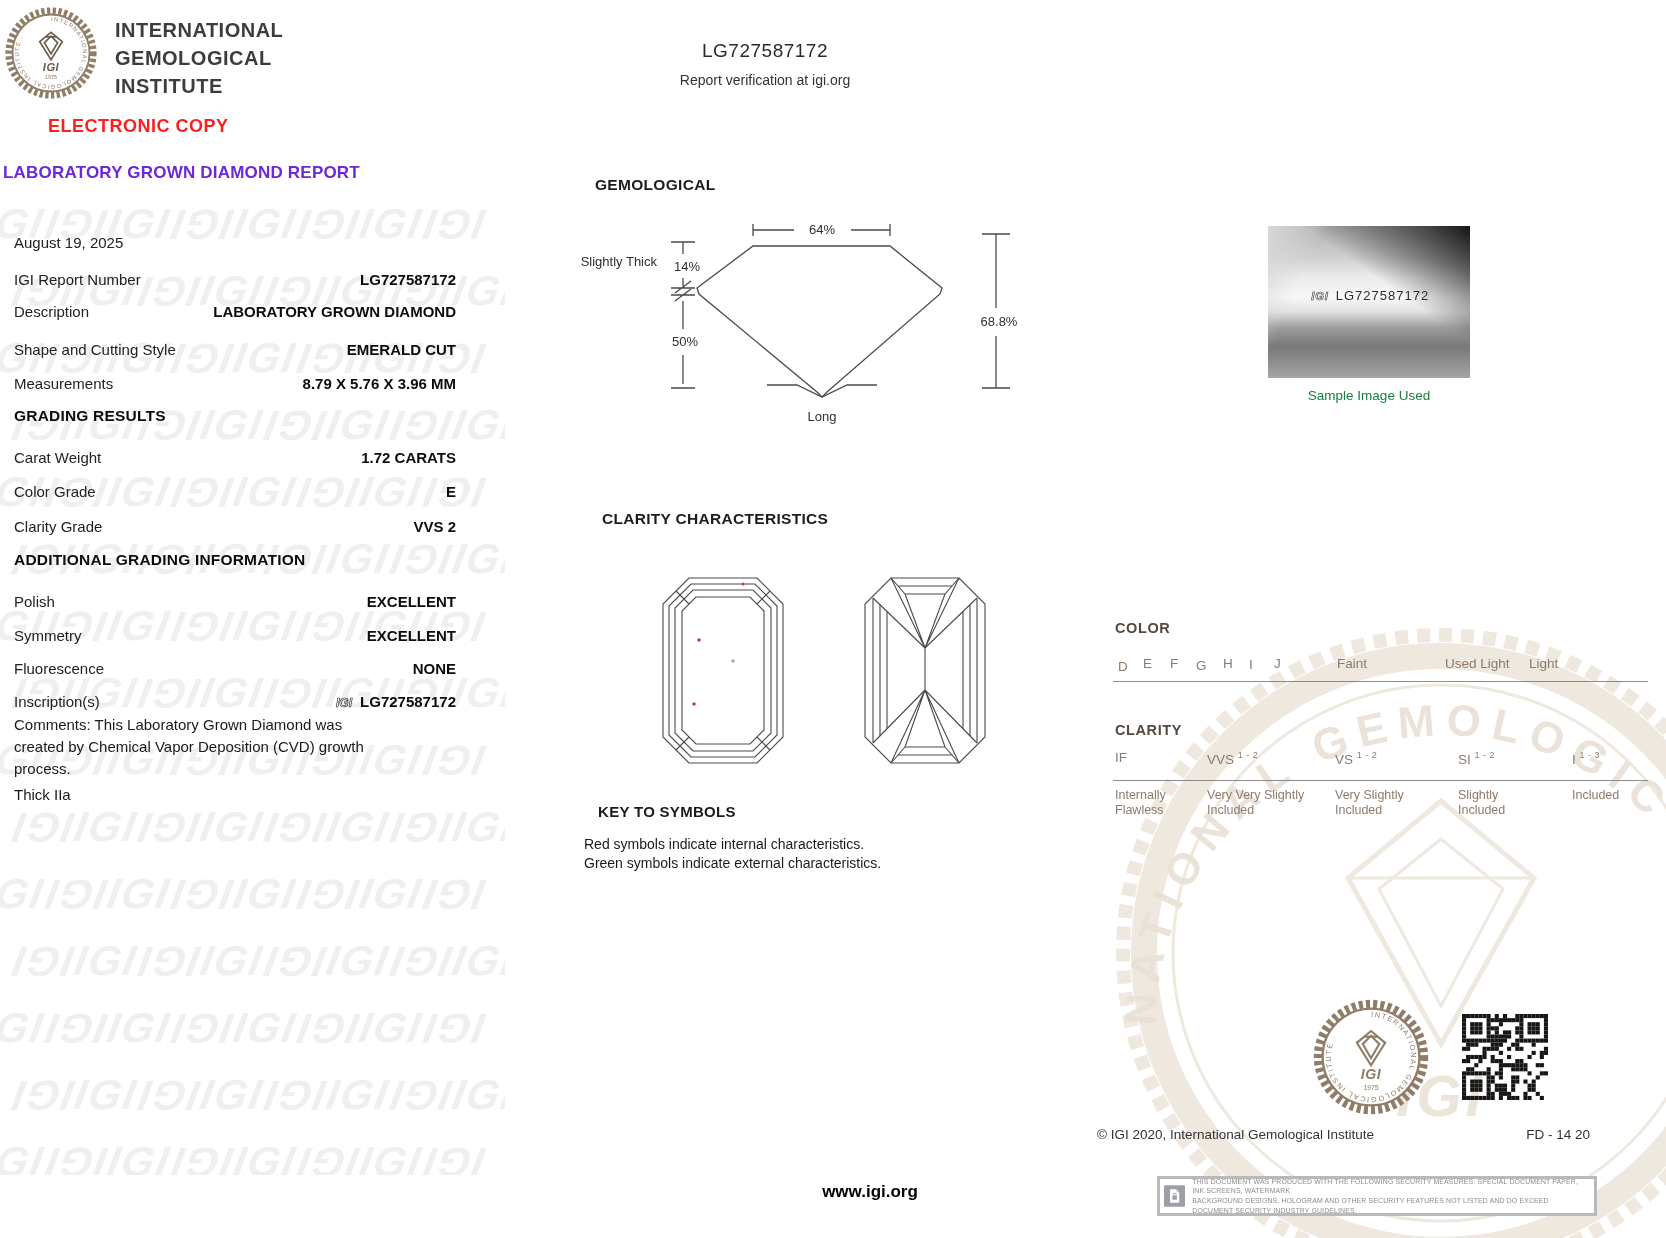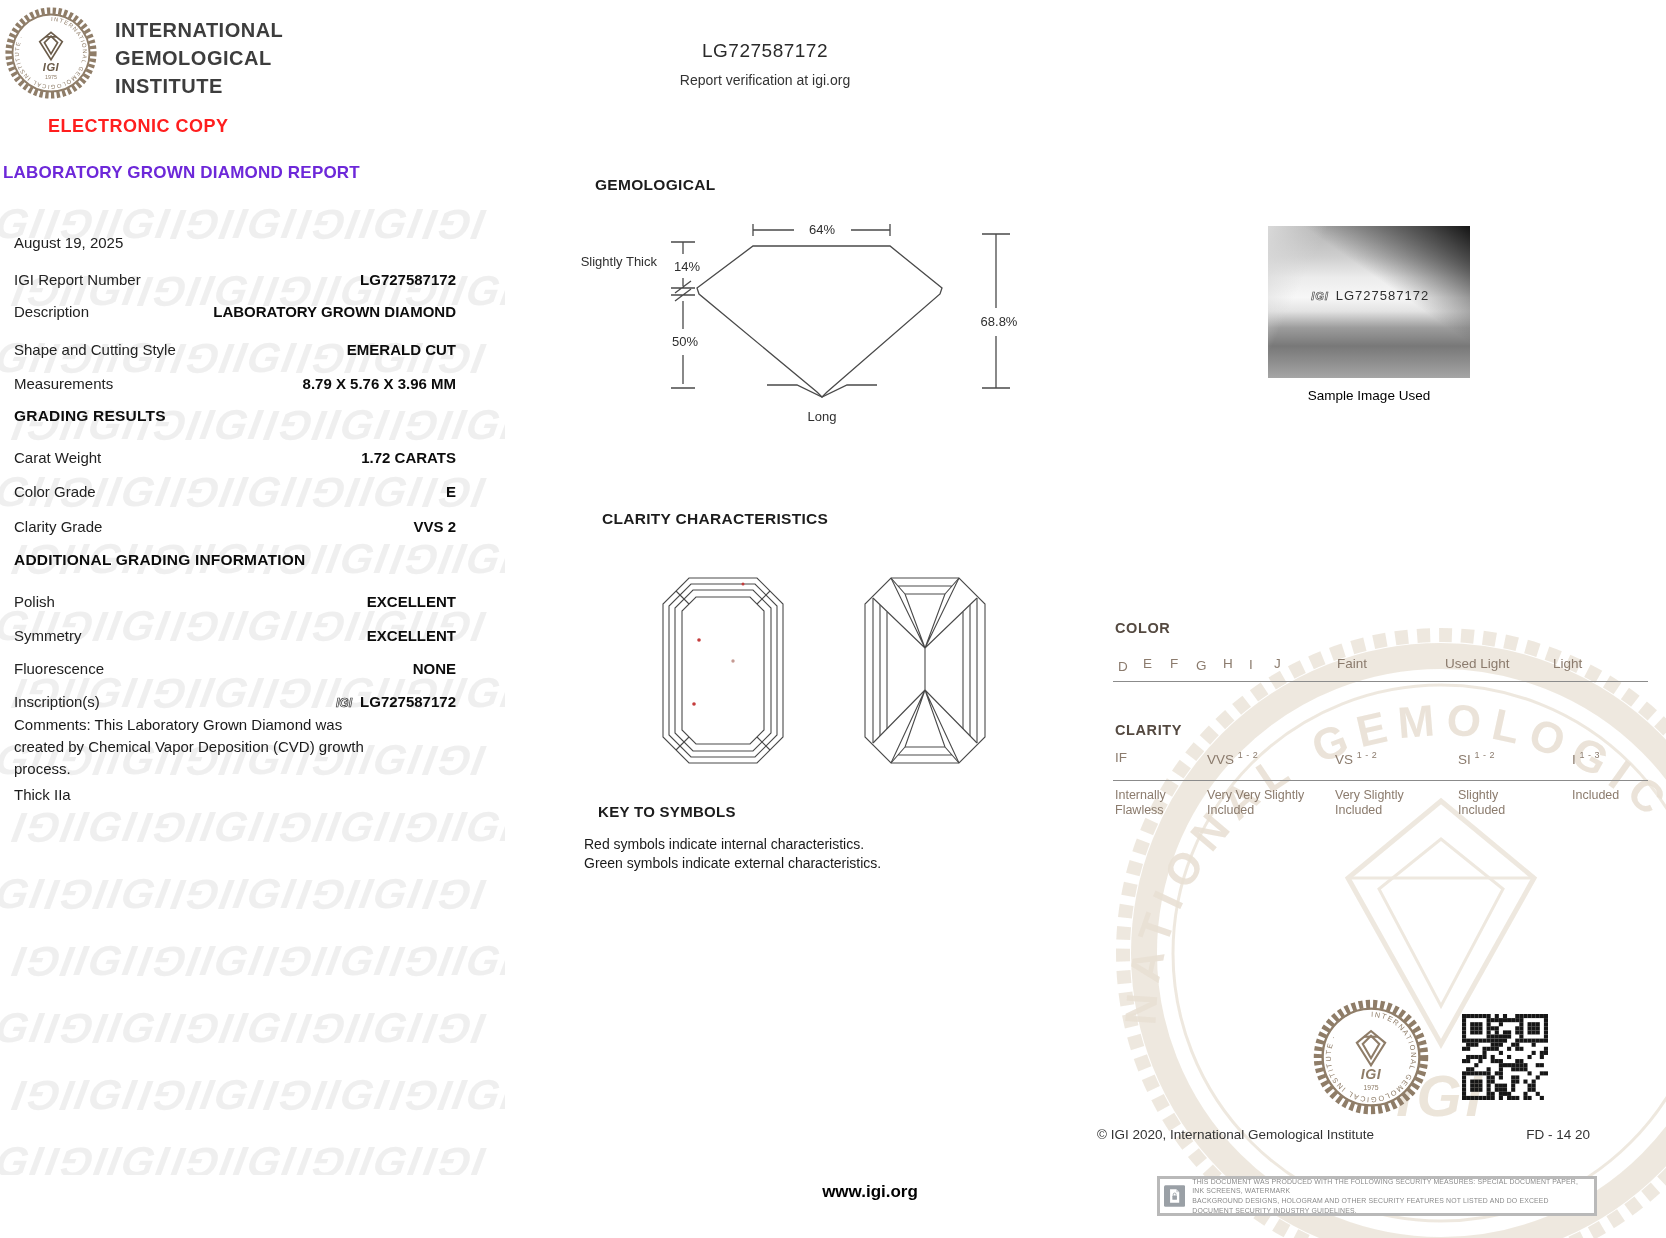--- a/index.html
+++ b/index.html
@@ -32,34 +32,34 @@
   #key-lines{left:584px;top:835px;font-size:14px;line-height:19px;color:#1a1a1a;}
   #website{left:790px;top:1182px;width:160px;text-align:center;font-size:17px;font-weight:bold;color:#000;}
   
   #sample-photo{left:1268px;top:226px;width:202px;height:152px;
     background:
       linear-gradient(115deg,#d9d9d9 0%,rgba(217,217,217,0) 22%),
       linear-gradient(215deg,#141414 0%,#4a4a4a 12%,rgba(190,190,190,0) 40%),
       linear-gradient(180deg,#b3b3b3 0%,#cecece 20%,#ececec 34%,#f7f7f7 47%,#e3e3e3 56%,#9c9c9c 67%,#787878 79%,#8f8f8f 90%,#a6a6a6 100%);
   }
   #sample-inscription{position:absolute;left:0;top:62px;width:100%;text-align:center;font-size:13px;color:#2e2e2e;letter-spacing:1px;display:flex;align-items:center;justify-content:center;gap:5px;}
-  #sample-caption{left:1268px;top:388px;width:202px;text-align:center;font-size:13.5px;color:#000000;}
+  #sample-caption{left:1268px;top:388px;width:202px;text-align:center;font-size:13.5px;color:#15803d;}
   
   #color-scale{left:1113px;top:620px;width:535px;height:70px;}
   #clarity-scale{left:1113px;top:722px;width:535px;height:110px;}
   .scale-title{position:absolute;left:2px;top:0;font-size:14.5px;font-weight:bold;color:#544940;letter-spacing:0.6px;}
   .scale-line{position:absolute;left:0;width:535px;border-top:1.5px solid #8b8b8b;}
   #color-scale .scale-line{top:61px;}
   #clarity-scale .scale-line{top:58px;}
   .cletters span{position:absolute;top:36px;font-size:13.5px;color:#8b7b6d;}
   .cletters span:nth-child(1){top:39px;}
   .cletters span:nth-child(4){top:38px;}
   .cletters span:nth-child(6){top:37px;}
   .cl-0{left:5px;} .cl-1{left:30px;} .cl-2{left:57px;} .cl-3{left:83px;} .cl-4{left:110px;} .cl-5{left:136px;} .cl-6{left:161px;}
-  .cl-7{left:224px;} .cl-8{left:332px;} .cl-9{left:440px;}
+  .cl-7{left:224px;} .cl-8{left:332px;} .cl-9{left:416px;}
   .cgrade{position:absolute;top:28px;font-size:13.5px;color:#8b7b6d;}
   .cgrade sup{font-size:9px;letter-spacing:0.5px;}
   .cdesc{position:absolute;top:66px;font-size:12.5px;line-height:15px;color:#8b7b6d;}
   .cc-0{left:2px;} .cc-1{left:94px;} .cc-2{left:222px;} .cc-3{left:345px;} .cc-4{left:459px;}
   .w80{width:84px;} .w115{width:116px;} .w70{width:70px;}
   
   #seal-bottom{left:1312px;top:998px;}
   #qr{left:1462px;top:1014px;}
   #copyright{left:1097px;top:1127px;font-size:13.5px;color:#333;}
   #form-code{left:1500px;top:1127px;width:90px;text-align:right;font-size:13.5px;color:#333;}

